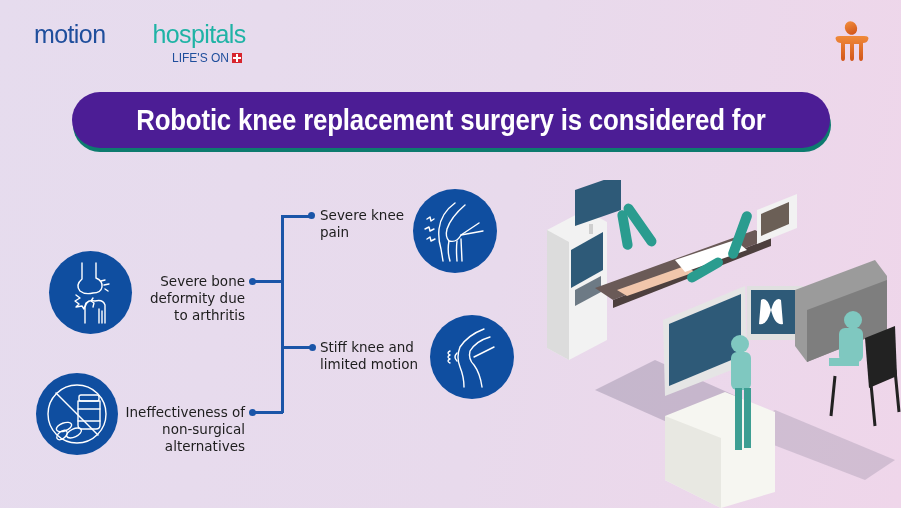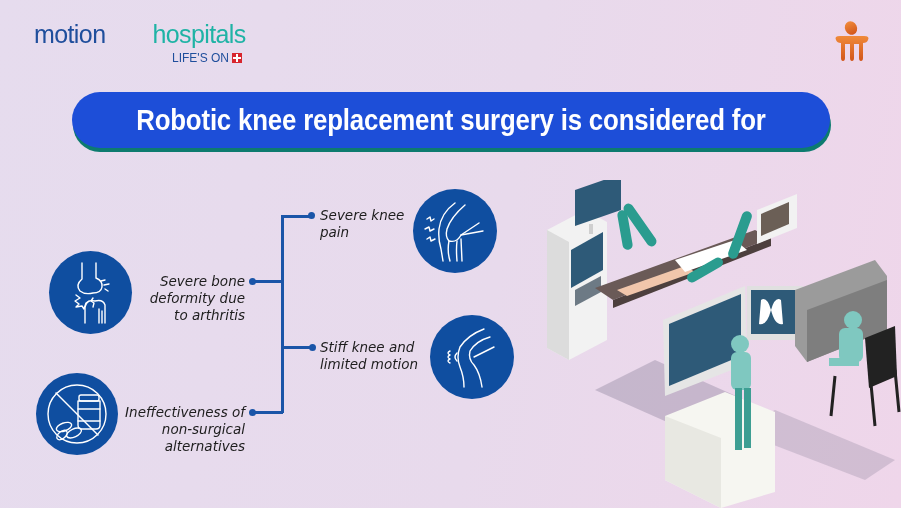--- a/index.html
+++ b/index.html
@@ -15,28 +15,28 @@
   .logo-a { color:#1f4e9c; }
   .logo-b { color:#1fb3a5;padding-left:47px; }
   .tagline { position:absolute; left:138px; top:31px; font-family:"Liberation Sans", sans-serif; font-size:12px; color:#1f4e9c; white-space:nowrap; display:flex; align-items:center; gap:3px; }
   .plus-box { width:10px; height:10px; background:#d8262e; position:relative; display:inline-block; }
   .plus-box::before { content:""; position:absolute; left:4px; top:1px; width:2px; height:8px; background:#fff; }
   .plus-box::after { content:""; position:absolute; left:1px; top:4px; width:8px; height:2px; background:#fff; }
   
   .mark { left:830px; top:18px; width:44px; height:46px; }
   
   .pill-shadow { left:73px; top:98px; width:758px; height:54px; border-radius:27px; background:#0d7b6f; }
-  .pill { left:72px; top:92px; width:758px; height:56px; border-radius:28px; background:#1d4ed8;
+  .pill { left:72px; top:92px; width:758px; height:56px; border-radius:28px; background:#4c1d95;
           display:flex; align-items:center; justify-content:center; }
   .pill span { color:#fff; font-family:"Liberation Sans", sans-serif; font-weight:bold; font-size:30px; letter-spacing:-0.2px; transform:scaleX(0.86); white-space:nowrap; }
   
   .circle { border-radius:50%; background:#0f4ea0; }
   .circle svg { width:100%; height:100%; display:block; }
   
-  .lbl { font-size:13.5px; line-height:17px; color:#1d1d1d;font-style:italic; }
+  .lbl { font-size:13.5px; line-height:17px; color:#1d1d1d; }
   .lbl.right { text-align:right; }
   
   .line { background:#1a55a8; }
   .dot { width:7px; height:7px; border-radius:50%; background:#1a55a8; }
   .illus { left:535px; top:180px; width:366px; height:328px; }
 </style>
 </head>
 <body>
 
 <div class="abs logo">

